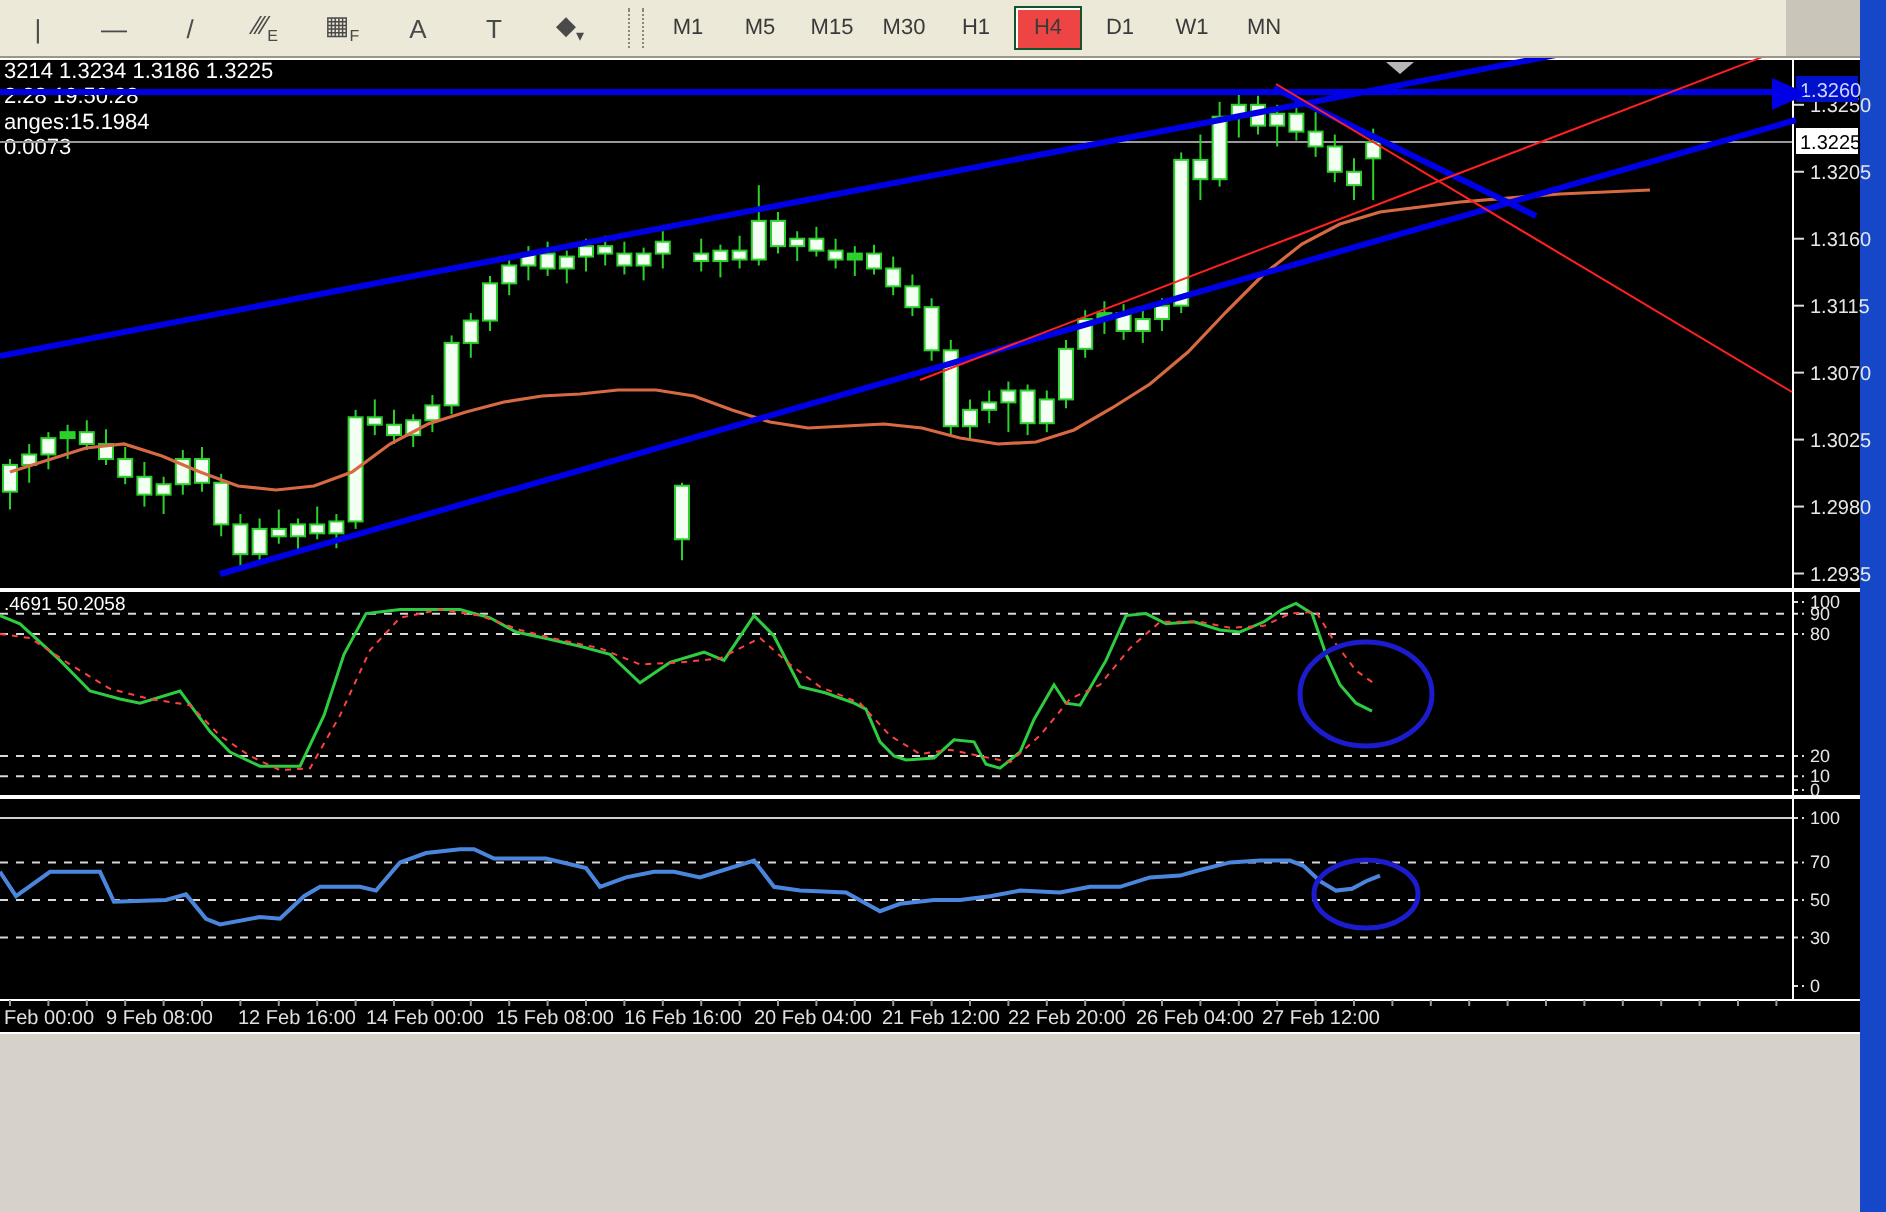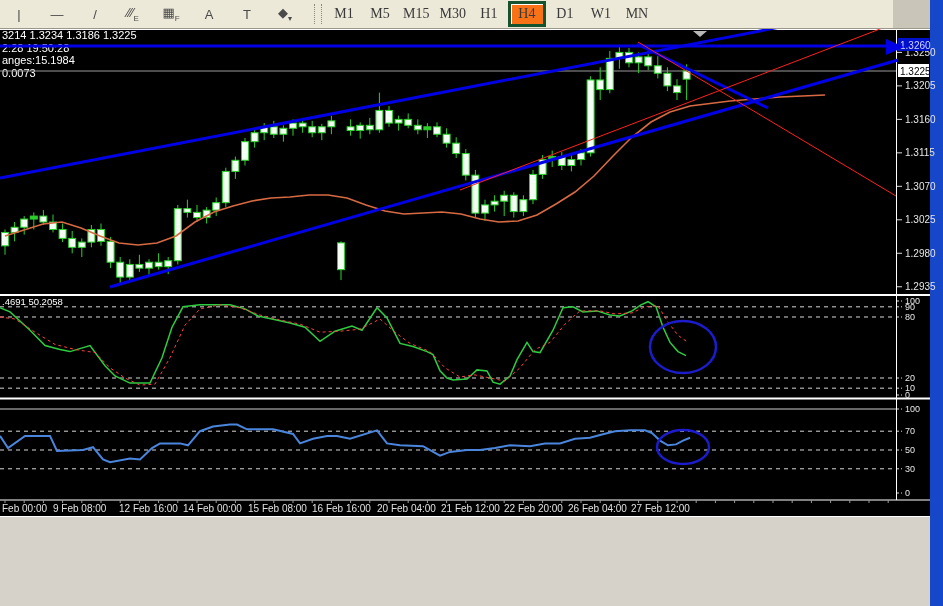--- a/index.html
+++ b/index.html
@@ -7,22 +7,22 @@
   #chart-svg{position:absolute;left:0;top:0;}
   
   #toolbar{position:absolute;left:0;top:0;width:893px;height:28px;background:#ece9d8;
     border-bottom:1px solid #9a968a;display:flex;align-items:center;z-index:5;}
   #toolbar-ext{position:absolute;left:893px;top:0;width:37px;height:28px;background:#c9c5b8;border-bottom:1px solid #9a968a;z-index:5;}
   .tool-btn{width:26px;height:22px;margin:0 5px;display:flex;align-items:center;justify-content:center;
     color:#4a4a4a;font-size:13px;cursor:default;border:1px solid transparent;}
   .tool-sub{font-size:8px;vertical-align:sub;}
   .tf-sep{width:6px;height:20px;margin:0 4px 0 10px;border-left:1px dotted #8a8678;border-right:1px dotted #8a8678;}
   .tf-btn{min-width:26px;height:20px;padding:0 3px;margin:0 1px;display:flex;align-items:center;justify-content:center;
-    font-size:14px;color:#3a3a3a;border:1px solid transparent;font-family:Liberation Serif, serif;}
-  .tf-btn.active{background:#f97316;border:3px solid #14532d;box-shadow:inset 1px 1px 0 #fff;}
+    font-size:11px;color:#3a3a3a;border:1px solid transparent;}
+  .tf-btn.active{background:#ef4444;border:1px solid #14532d;box-shadow:inset 1px 1px 0 #fff;}
 </style>
 </head>
 <body>
 <div id="stage">
 
 <div id="toolbar">
       <div class="tool-btn">
         <span>|</span>
       </div>
       <div class="tool-btn">

